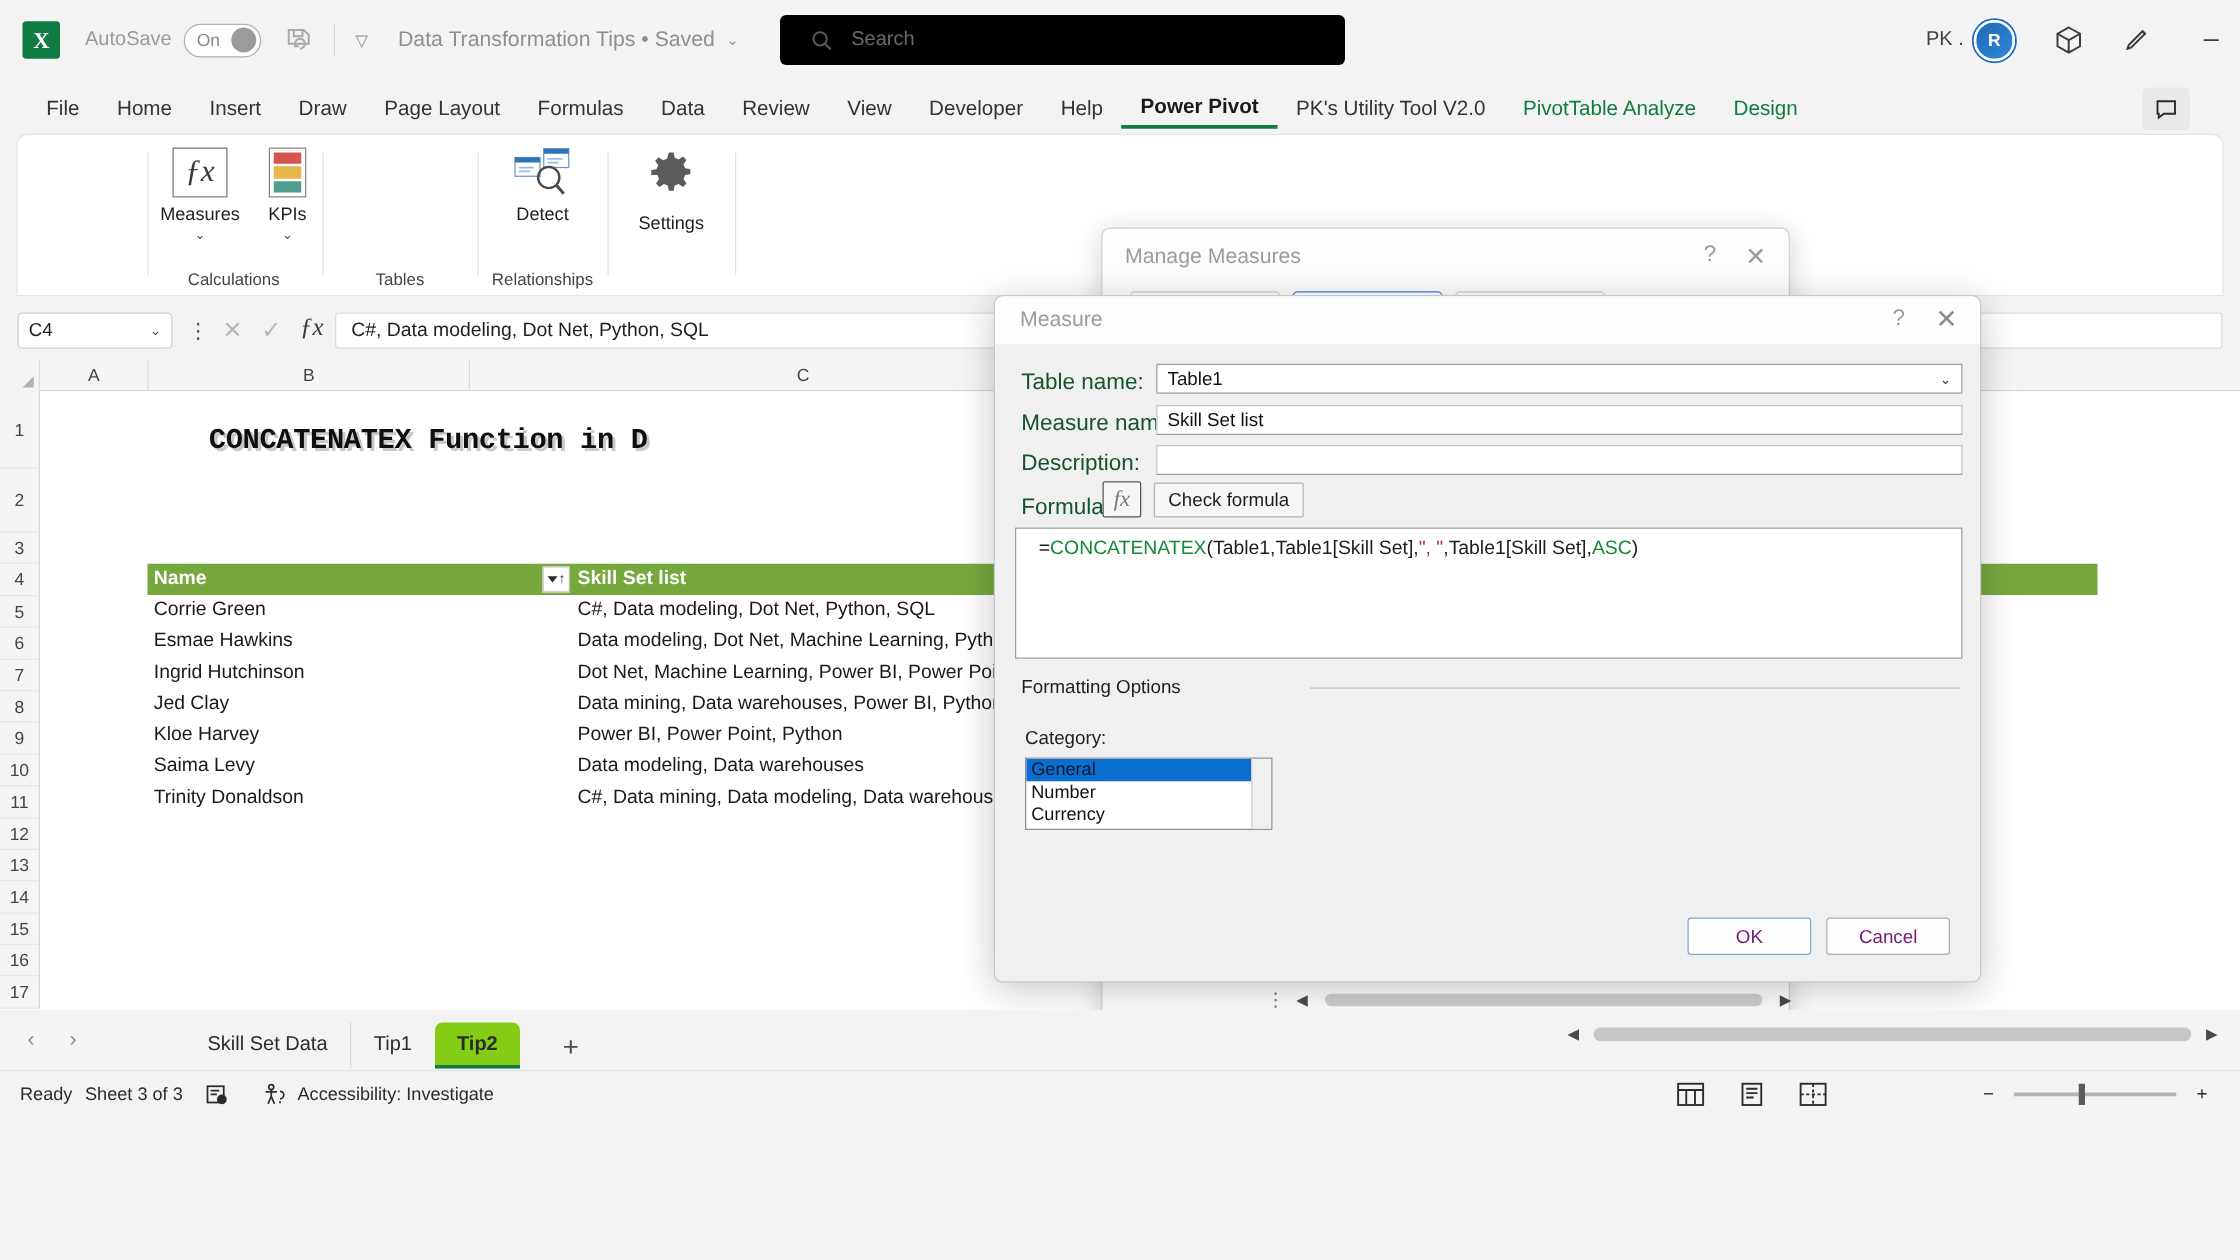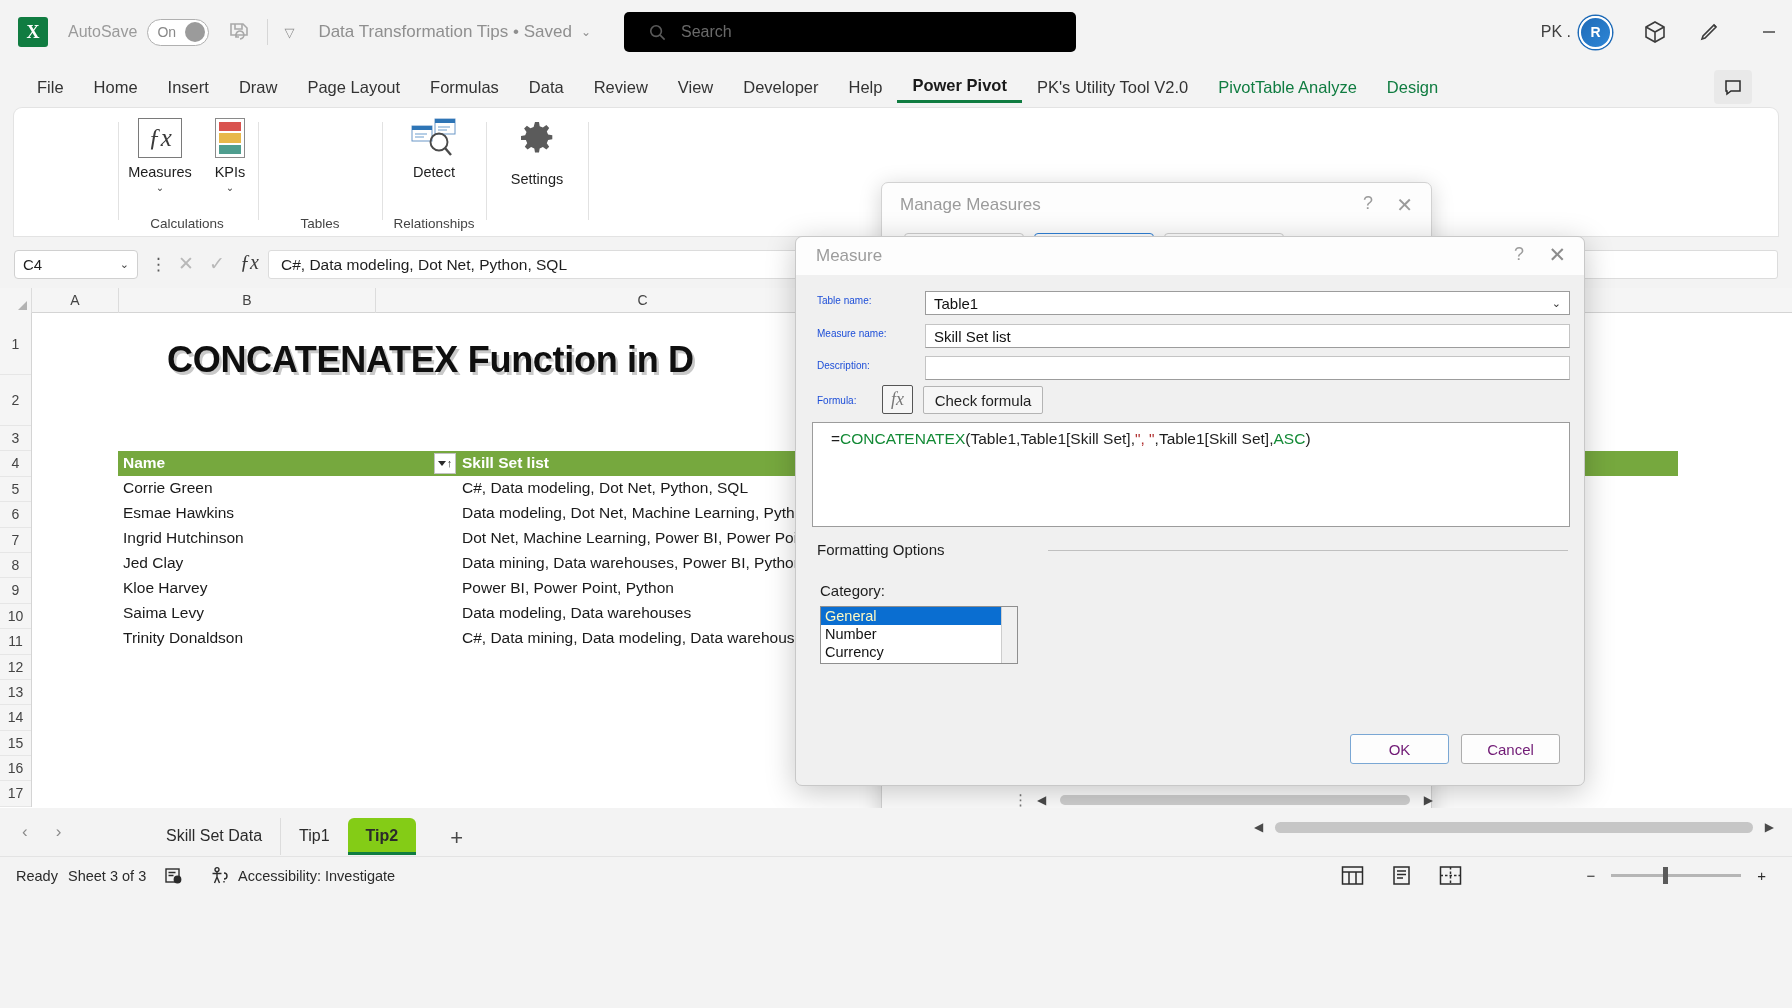--- a/index.html
+++ b/index.html
@@ -131,23 +131,23 @@
   .colhead .ch {
     position: absolute; top: 0; height: 25px; text-align: center; font-size: 14px; color: #444;
     line-height: 25px; border-right: 1px solid #dcdcdc;
   }
   .corner { position:absolute; left:0; top:0; width: 32px; height: 25px; background:#f5f5f5; border-right:1px solid #dcdcdc; }
   .corner::after { content:''; position:absolute; right:4px; bottom:3px; border-left: 9px solid transparent; border-bottom: 9px solid #b3b3b3; }
   .rowhead { position: absolute; left: 0; top: 25px; width: 32px; background: #f5f5f5; border-right: 1px solid #d4d4d4; }
   .rh { height: 25.4px; text-align: center; font-size: 14px; color: #444; line-height: 25.4px; border-bottom: 1px solid #e6e6e6; }
   .sheet { position: absolute; left: 32px; top: 25px; right: 0; bottom: 0; background: #fff; }
   .title-cell {
-    position: absolute; left: 135px; top: 26px; font-size: 36px; font-weight: bold;
+    position: absolute; left: 135px; top: 26px; font-size: 23px; font-weight: bold;
     color: #0f0f0f; white-space: nowrap; text-shadow: 2.5px 2.5px 0px #c9c9c9;
-    font-family: Liberation Sans, sans-serif; letter-spacing: -0.3px;
+    font-family: Liberation Mono, monospace; letter-spacing: -0.3px;
   }
   .tbl-header {
     position: absolute; left: 86px; top: 138px; width: 1560px; height: 25px;
     background: #76a83e; color: #fff; font-weight: bold; font-size: 15.5px;
   }
   .tbl-header .th-name { position: absolute; left: 5px; top: 3px; }
   .tbl-header .th-skill { position: absolute; left: 344px; top: 3px; }
   .filter-btn {
     position: absolute; left: 316px; top: 2px; width: 22px; height: 21px;
     background: #fff; border: 1px solid #c3c3c3; display:flex; align-items:center; justify-content:center;
@@ -183,21 +183,21 @@
   
   .measure-dialog {
     position: absolute; left: 795px; top: 236px; width: 790px; height: 550px;
     background: #f0f0f0; border: 1px solid #c8c8c8; border-radius: 7px;
     box-shadow: 0 6px 30px rgba(0,0,0,0.22);
   }
   .md-titlebar { position: absolute; left: 0; top: 0; width: 100%; height: 38px; background: #fdfdfd; border-radius: 7px 7px 0 0; }
   .md-title { position: absolute; left: 20px; top: 9px; font-size: 17px; color: #9c9c9c; }
   .md-help { position: absolute; right: 60px; top: 7px; font-size: 18px; color: #9c9c9c; }
   .md-close { position: absolute; right: 18px; top: 6px; font-size: 21px; color: #8c8c8c; }
-  .md-lbl { position: absolute; font-size: 10px; color: #1d4ed8; }
+  .md-lbl { position: absolute; font-size: 18px; color: #14532d; }
   .md-combo {
     position: absolute; background: #fff; border: 1px solid #9c9c9c;
     display: flex; align-items: center; padding-left: 8px; font-size: 15px; color: #111;
   }
   .md-combo .cb-arrow { position: absolute; right: 8px; font-size: 11px; color: #333; }
   .md-input {
     position: absolute; background: #fff; border: 1px solid #c4c4c4; border-bottom-color:#9c9c9c;
     display: flex; align-items: center; padding-left: 8px; font-size: 15px; color: #111;
   }
   .md-btn {
@@ -222,21 +222,21 @@
   .fn-asc { color: #138a36; }
 
   .md-fmt-title { position: absolute; left: 817px; top: 541px; font-size: 15px; color: #1e1e1e; }
   .md-fmt-line { position: absolute; left: 1048px; top: 550px; width: 520px; height: 1px; background: #c0c0c0; }
   .md-cat-lbl { position: absolute; left: 820px; top: 582px; font-size: 15px; color: #1e1e1e; }
   .md-listbox {
     position: absolute; left: 820px; top: 606px; width: 198px; height: 58px;
     background: #fff; border: 1px solid #8f8f8f; overflow: hidden;
   }
   .md-listbox .lb-item { height: 18px; font-size: 14.5px; color: #111; padding-left: 4px; line-height: 18px; }
-  .md-listbox .lb-item.sel { background: #0a6ed1; color: #fef9c3; margin-right: 16px; }
+  .md-listbox .lb-item.sel { background: #0a6ed1; color: #0f172a; margin-right: 16px; }
   .md-lb-scroll { position: absolute; right: 0; top: 0; width: 16px; height: 100%; background: #f0f0f0; border-left: 1px solid #cdcdcd; }
 
   .md-ok, .md-cancel {
     position: absolute; top: 734px; width: 99px; height: 30px;
     border: 1px solid #adadad; border-radius: 3px; background: #fdfdfd;
     display: flex; align-items: center; justify-content: center; font-size: 15px; color: #701a75;
   }
   .md-ok { left: 1350px; border-color: #7aa7d4; }
   .md-cancel { left: 1461px; }
 

